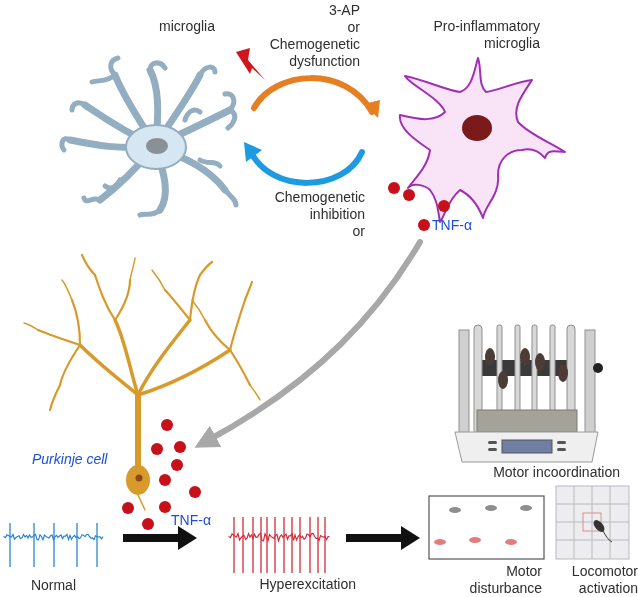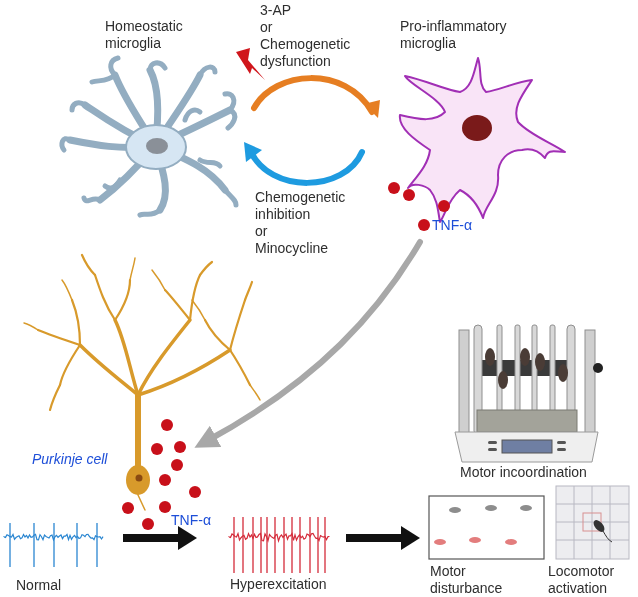--- a/index.html
+++ b/index.html
@@ -1,18 +1,18 @@
 <!DOCTYPE html>
 <html><head>
 <meta charset="utf-8">
 <style>
   html, body { margin:0; padding:0; background:#ffffff; }
   body { width:638px; height:597px; position:relative; overflow:hidden;
          font-family:"Liberation Sans", "DejaVu Sans", sans-serif; color:#2b2b2b; }
-  .lbl { position:absolute; text-align:left; font-size:14px; line-height:17px; color:#2e2e2e; white-space:nowrap; }
+  .lbl { position:absolute; text-align:right; font-size:14px; line-height:17px; color:#2e2e2e; white-space:nowrap; }
   .lbl-l { position:absolute; font-size:14px; line-height:17px; color:#1d4ed8; white-space:nowrap; }
   svg.layer { position:absolute; left:0; top:0; }
   .line { display:block; }
 </style>
 </head>
 <body>
 
 <svg class="layer" width="638" height="597" viewBox="0 0 638 597">
   <defs>
     <marker id="mk-gray" viewBox="0 0 10 10" refX="5" refY="5" markerWidth="4" markerHeight="4" orient="auto">
@@ -216,41 +216,39 @@
       <line x1="556" y1="522" x2="629" y2="522"></line>
       <line x1="556" y1="540" x2="629" y2="540"></line>
     </g>
     <rect x="583" y="513" width="18" height="18" fill="none" stroke="#d89090"></rect>
     <ellipse cx="599" cy="526" rx="4" ry="7" transform="rotate(-40 599 526)" fill="#333"></ellipse>
     <path d="M603,531 C606,536 608,540 612,542" stroke="#333" stroke-width="1" fill="none"></path>
   </g>
 </svg>
 
 <div class="lbl" style="left:105px; top:18px; width:110px;">
-  <span class="line">Homeostatic</span>
   <span class="line">microglia</span>
 </div>
 
 <div class="lbl" style="left:260px; top:2px; width:100px;">
   <span class="line">3-AP</span>
   <span class="line">or</span>
   <span class="line">Chemogenetic</span>
   <span class="line">dysfunction</span>
 </div>
 
 <div class="lbl" style="left:400px; top:18px; width:140px;">
   <span class="line">Pro-inflammatory</span>
   <span class="line">microglia</span>
 </div>
 
 <div class="lbl" style="left:255px; top:189px; width:110px;">
   <span class="line">Chemogenetic</span>
   <span class="line">inhibition</span>
   <span class="line">or</span>
-  <span class="line">Minocycline</span>
 </div>
 
 <div class="lbl-l" style="left:432px; top:217px;">TNF-α</div>
 
 <div class="lbl-l" style="left:32px; top:451px;font-style:italic;">Purkinje cell</div>
 
 <div class="lbl-l" style="left:171px; top:512px;">TNF-α</div>
 
 <div class="lbl" style="left:16px; top:577px; width:60px;">Normal</div>
 <div class="lbl" style="left:230px; top:576px; width:126px;">Hyperexcitation</div>

